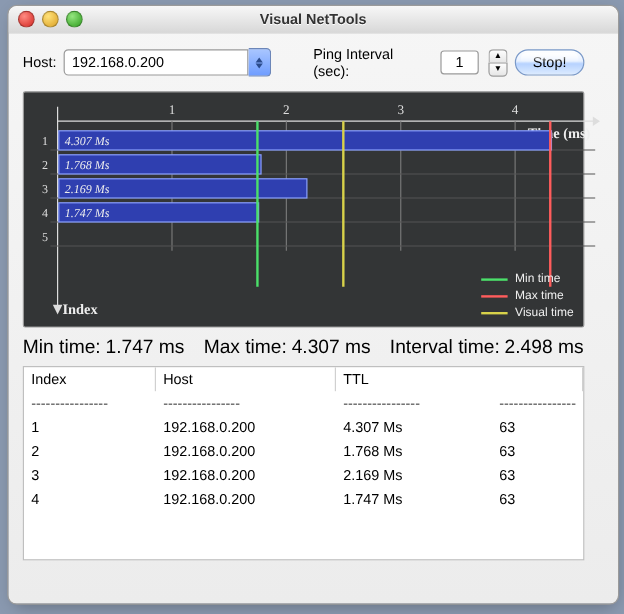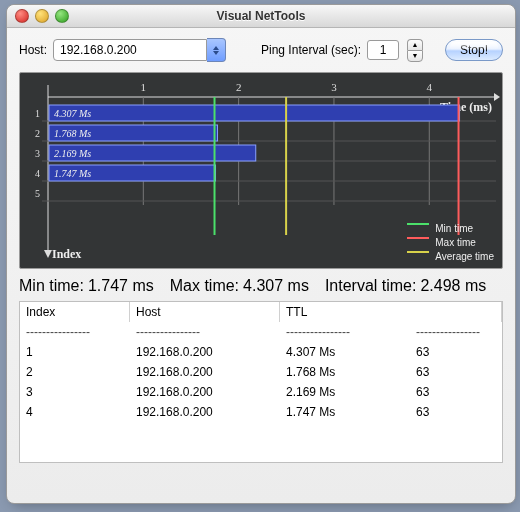--- a/index.html
+++ b/index.html
@@ -6,42 +6,42 @@
   .stage{width:520px;height:512px;position:relative;}
   .shadow{position:absolute;left:10px;top:10px;right:6px;bottom:6px;border-radius:10px;background:rgba(0,0,0,0.25);filter:blur(6px);}
   .window{position:absolute;left:6px;top:4px;width:508px;height:498px;background:linear-gradient(#f6f6f6,#ececec);border:1px solid #9a9a9a;border-radius:8px;box-shadow:0 1px 0 #fff inset;overflow:hidden;}
   .titlebar{height:22px;background:linear-gradient(#f7f7f7,#d8d8d8);border-bottom:1px solid #b5b5b5;border-radius:8px 8px 0 0;display:flex;align-items:center;position:relative;}
   .tl-btns{display:flex;gap:6px;position:absolute;left:8px;top:4px;}
   .tl-btn{width:12px;height:12px;border-radius:50%;border:1px solid rgba(0,0,0,0.25);}
   .tl-red{background:radial-gradient(circle at 35% 30%,#ff8b82,#e0443e 70%);}
   .tl-yellow{background:radial-gradient(circle at 35% 30%,#ffe27a,#e6b43e 70%);}
   .tl-green{background:radial-gradient(circle at 35% 30%,#95e680,#4db33b 70%);}
   .title{flex:1;text-align:center;font-size:12px;color:#333;text-shadow:0 1px 0 #fff;font-weight:bold;}
-  .content{padding:10px 12px 12px 12px;}
+  .content{padding:10px 28px 12px 12px;}
   .row1{display:flex;align-items:center;gap:6px;}
   .lbl{font-size:12px;}
   .hostwrap{display:flex;align-items:center;}
   .hostinput{width:140px;height:20px;border:1px solid #9a9a9a;border-radius:4px 0 0 4px;padding:0 6px;font-size:12px;background:#fff;}
   .combo-btn{width:18px;height:22px;border:1px solid #6c86b8;border-left:none;border-radius:0 4px 4px 0;background:linear-gradient(#a9c6ff,#6f9dff);display:flex;flex-direction:column;align-items:center;justify-content:center;gap:1px;}
   .tri-up,.tri-down{width:0;height:0;border-left:3px solid transparent;border-right:3px solid transparent;}
   .tri-up{border-bottom:4px solid #2b4b8c;}
   .tri-down{border-top:4px solid #2b4b8c;}
   .ping-int{margin-left:29px;}
   .intval{width:22px;height:18px;border:1px solid #9a9a9a;border-radius:3px;padding:0 4px;text-align:center;font-size:12px;background:#fff;}
   .stepper{display:flex;flex-direction:column;margin-left:2px;}
   .step{width:14px;height:10px;border:1px solid #9a9a9a;background:linear-gradient(#fdfdfd,#e6e6e6);display:flex;align-items:center;justify-content:center;font-size:7px;line-height:7px;}
   .step:first-child{border-radius:4px 4px 0 0;border-bottom:none;}
   .step:last-child{border-radius:0 0 4px 4px;}
   .aqua-btn{margin-left:auto;height:22px;padding:0 14px;border:1px solid #7a99c8;border-radius:12px;background:linear-gradient(#ffffff 0%,#e8f1ff 45%,#b6d2ff 55%,#dcebff 100%);font-size:12px;color:#000;position:relative;}
   .aqua-btn::after{content:"";position:absolute;left:4px;right:4px;top:2px;height:8px;border-radius:10px 10px 6px 6px;background:linear-gradient(rgba(255,255,255,0.9),rgba(255,255,255,0));}
   
   .chart{margin-top:10px;height:195px;background:#333536;border:1px solid #9a9a9a;border-radius:2px;position:relative;color:#eee;font-size:11px;}
   .chart svg{display:block;}
   .legend{position:absolute;right:8px;bottom:6px;font-size:10px;}
-  .legend div{display:flex;align-items:flex-start;gap:6px;margin-top:3px;}
+  .legend div{display:flex;align-items:center;gap:6px;margin-top:3px;}
   .lg-line{width:22px;height:0;border-top:2px solid;}
   
   .stats{margin-top:8px;font-size:16px;display:flex;gap:4px;}
   
   .table{margin-top:6px;border:1px solid #bfbfbf;background:#fff;height:160px;overflow:hidden;}
   .thead,.trow{display:flex;}
   .cell{padding:3px 6px;font-size:12px;box-sizing:border-box;overflow:hidden;white-space:nowrap;}
   .c0{width:110px;}
   .c1{width:150px;}
   .c2{width:130px;}
@@ -126,21 +126,21 @@
         <div>
               <span class="lg-line" id="lg0" style="border-color: rgb(75, 224, 106);"></span>
               <span>Min time</span>
             </div>
         <div>
               <span class="lg-line" id="lg1" style="border-color: rgb(255, 92, 92);"></span>
               <span>Max time</span>
             </div>
         <div>
               <span class="lg-line" id="lg2" style="border-color: rgb(216, 210, 74);"></span>
-              <span>Average time</span>
+              <span>Visual time</span>
             </div>
       </div>
     </div>
 
     <div class="stats">
       <span>Min time:</span>
       <span>1.747 ms</span>
       <span style="width:8px"></span>
       <span>Max time:</span>
       <span>4.307 ms</span>

